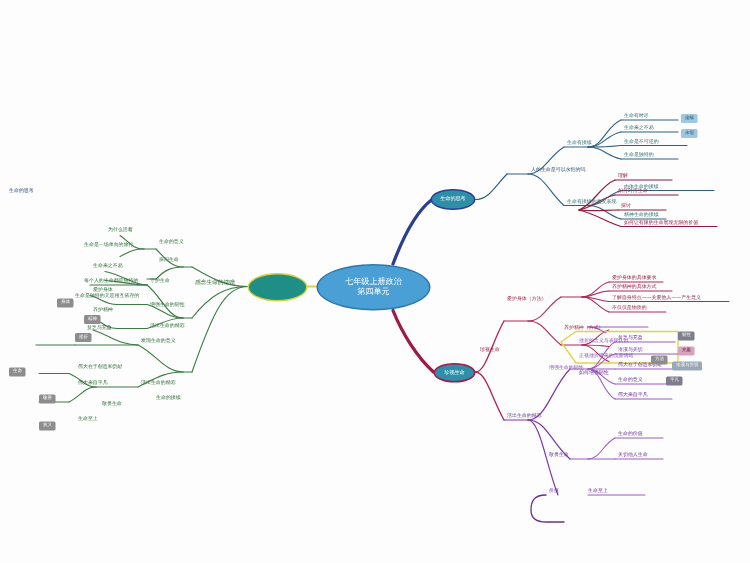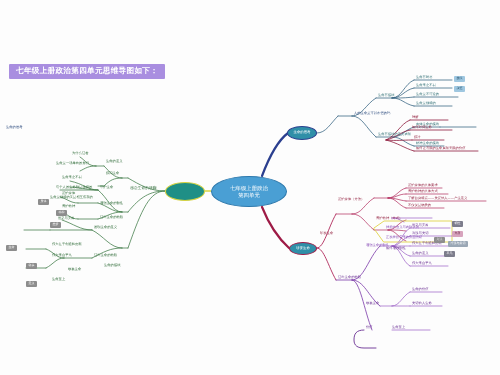--- a/index.html
+++ b/index.html
@@ -234,21 +234,20 @@
         <path d="M392,306 C400,306 402,306 410,306"></path>
         <path d="M410,292 L442,292"></path>
         <path d="M410,306 L442,306"></path>
 
         <path d="M364,330 C356,330 354,334 354,340 C354,346 358,348 364,348 L376,348" stroke="#6a2f93" stroke-width=".9"></path>
         <path d="M392,330 L430,330"></path>
       </g>
     </g>
   </svg>
 
-  <div class="title-banner">七年级上册政治第四单元思维导图如下：</div>
 
   <div class="ell ell-center">七年级上册政治
 第四单元</div>
 
   <div class="ell ell-green"></div>
 
   <div class="ell ell-navy">生命的思考</div>
 
   <div class="ell ell-crim">珍视生命</div>
 

